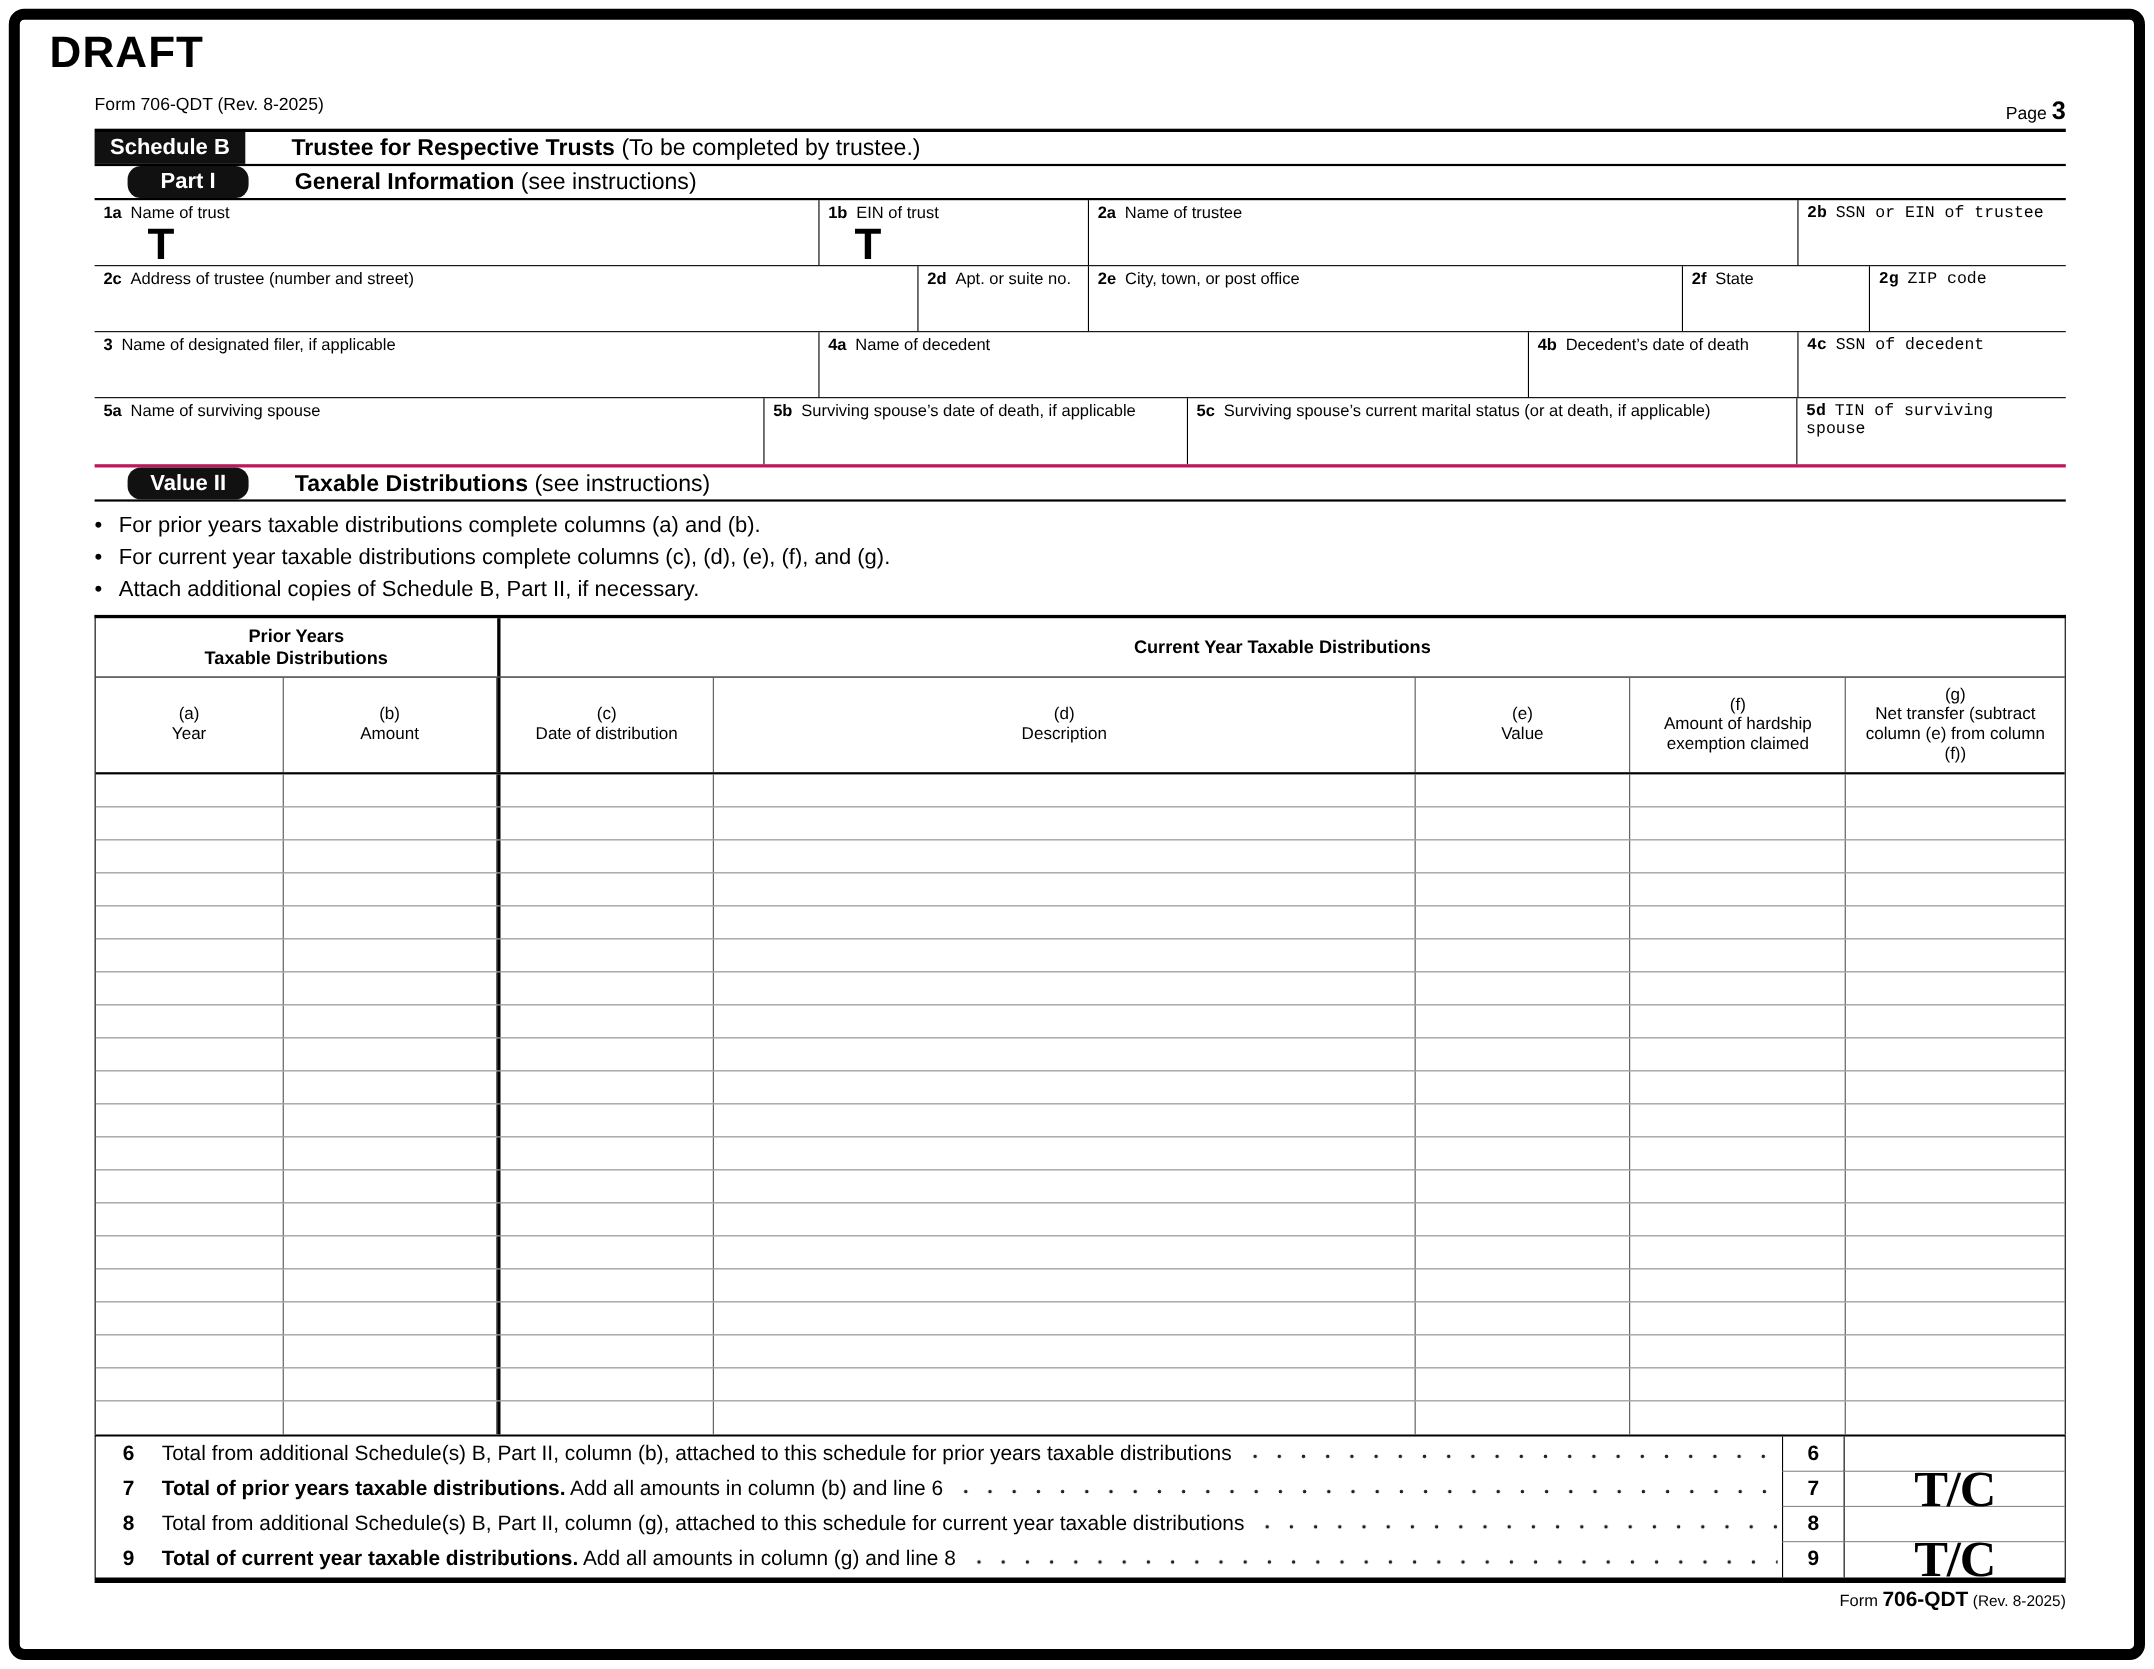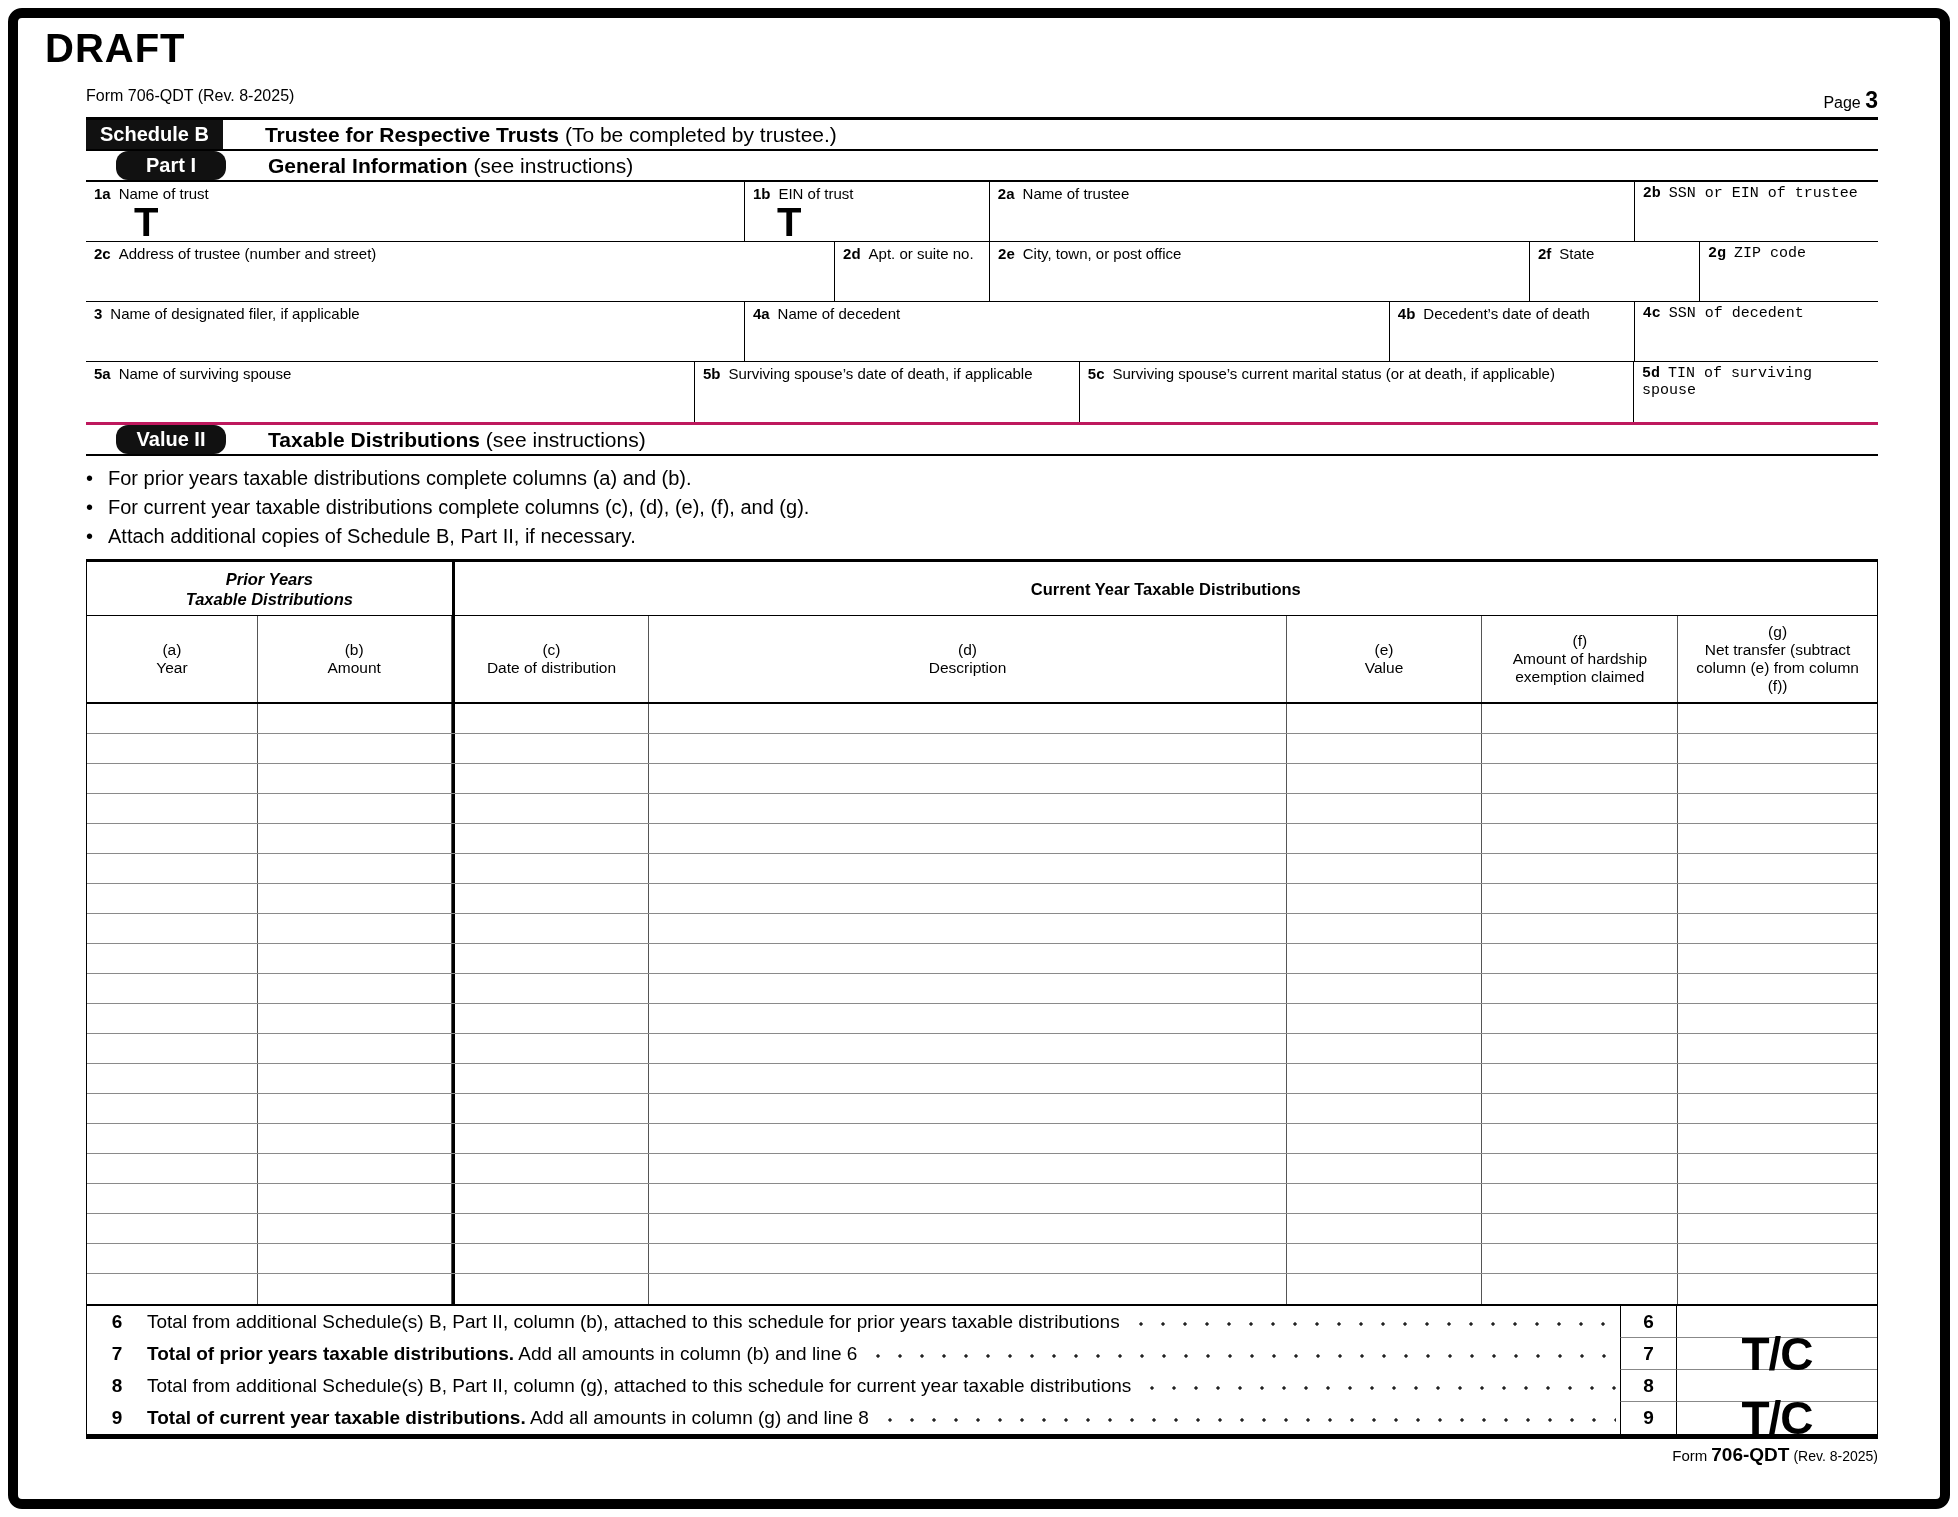--- a/index.html
+++ b/index.html
@@ -41,21 +41,21 @@
 
   
   .bullets { margin-top:8px; margin-bottom:8px; }
   .bullet-row { display:flex; font-size:20px; line-height:29px; }
   .bullet-dot { width:22px; text-align:left; }
 
   
   .tbl { border-top:3px solid #000; border-left:1px solid #000; border-right:1px solid #000; }
   .grouprow { display:flex; height:54px; border-bottom:1px solid #000; }
   .gcell { display:flex; flex-direction:column; justify-content:center; text-align:center; font-weight:bold; font-size:16.5px; line-height:20px; }
-  .gprior { width:20.37%;font-style:italic; }
+  .gprior { width:20.37%; }
   .gcurrent { width:79.63%; border-left:3px solid #000; }
   .colrow { display:flex; height:88px; border-bottom:2px solid #000; }
   .hcell { display:flex; flex-direction:column; justify-content:center; text-align:center; font-size:15.5px; line-height:18px; border-right:1px solid #555; padding:0 6px; }
   .hcell:last-child { border-right:none; }
   .ca { width:9.54%; }  .cb { width:10.83%; } .cc { width:11.05%; }
   .cd { width:35.60%; } .ce { width:10.94%; } .cf { width:10.94%; } .cg { width:11.10%; }
   .hcell.cc, .tcell.cc { border-left:3px solid #000; }
   .trow { display:flex; height:30px; border-bottom:1px solid #8a8a8a; }
   .trow:last-child { border-bottom:none; }
   .tcell { border-right:1px solid #555; height:100%; }
@@ -66,21 +66,21 @@
   .trowline { display:flex; height:32px; align-items:center; }
   .tnum { width:60px; text-align:center; font-size:19px; font-weight:bold; flex:none; }
   .ttext { font-size:19px; white-space:nowrap; flex:none; padding-right:6px; }
   .tbold { font-weight:bold; }
   .leader { flex:1; height:100%; margin-right:4px;
             background-image:radial-gradient(circle, #222 1.4px, rgba(0,0,0,0) 1.9px);
             background-size:22px 8px; background-position:4px 60%; background-repeat:repeat-x; }
   .tbox { width:56px; flex:none; align-self:stretch; border-left:1px solid #000; border-bottom:1px solid #888;
           display:flex; align-items:center; justify-content:center; font-size:19px; font-weight:bold; }
   .tamt { width:201px; flex:none; align-self:stretch; border-left:1px solid #000; border-bottom:1px solid #888;
-          position:relative; overflow:visible; }
+          position:relative; overflow:visible;font-family:Liberation Serif, serif; }
   .trowline:last-child .tbox, .trowline:last-child .tamt { border-bottom:none; }
   .tc { position:absolute; left:0; right:0; top:-11px; text-align:center; font-size:46px; font-weight:bold; letter-spacing:-1px; }
 
   .footer { display:flex; justify-content:flex-end; align-items:baseline; margin-top:5px; }
   .footer .fw { font-size:15px; }
   .footer .fn { font-size:19px; font-weight:bold; margin:0 4px; }
   .footer .fr { font-size:14px; }
 </style>
 </head>
 <body>

